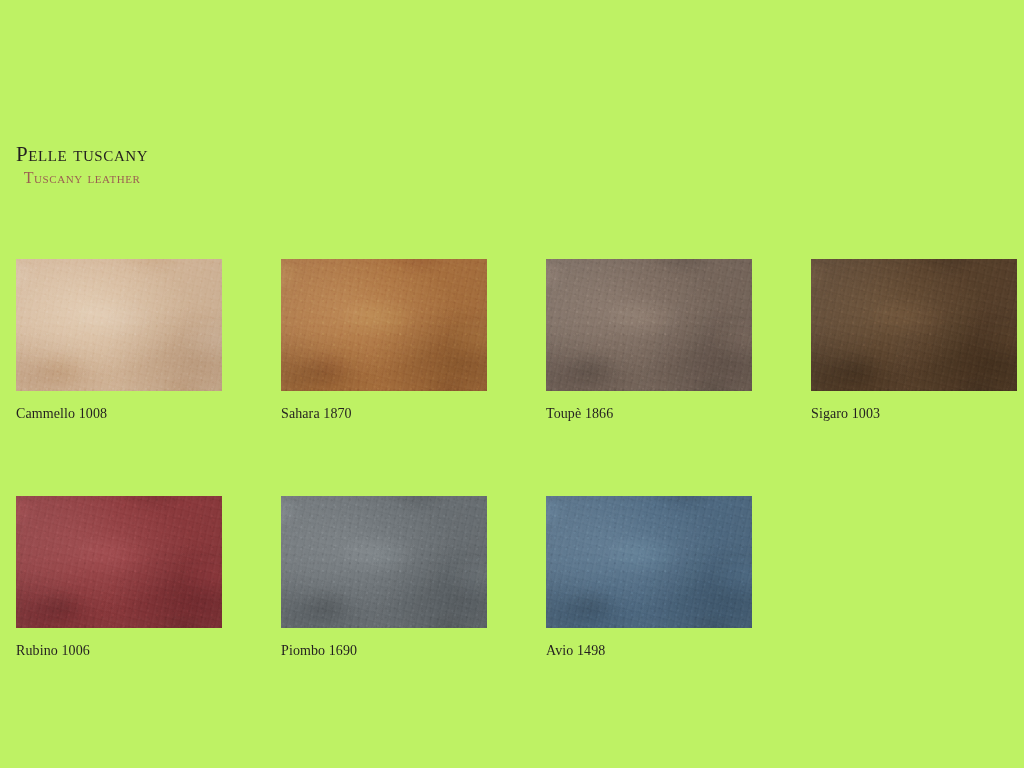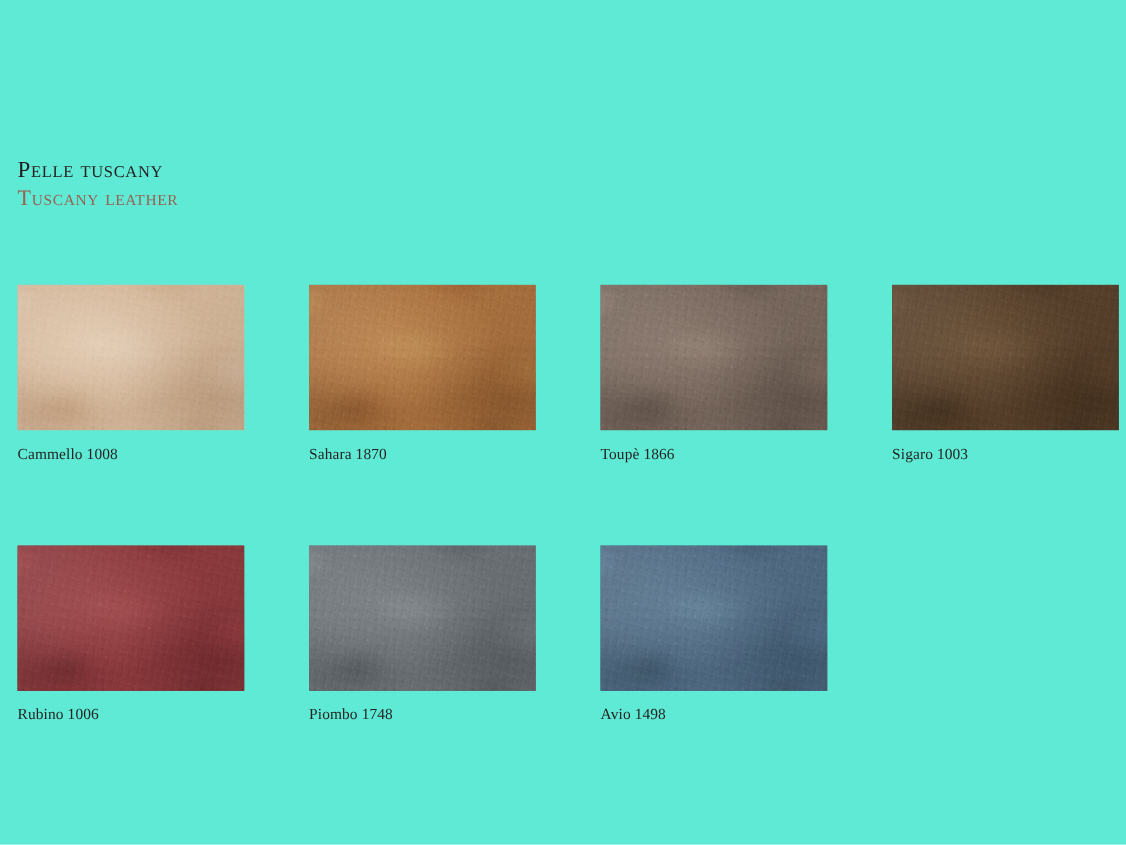--- a/index.html
+++ b/index.html
@@ -33,21 +33,21 @@
     font-variant: small-caps;
     letter-spacing: 0.6px;
     line-height: 1.22;
     white-space: nowrap;
   }
   .heading-primary {
     font-size: 21px;
     color: #231f20;
   }
   .heading-secondary {
-    font-size: 20px;
+    font-size: 16px;
     color: #9b5f52;
     text-align: center;
   }
 
   
   .swatch-grid {
     position: absolute;
     left: 16px;
     top: 243px;
     width: 1000px;
@@ -118,21 +118,21 @@
     font-family: "Liberation Serif", "DejaVu Serif", serif;
     font-size: 14px;
     color: #231f20;
     letter-spacing: 0.1px;
     white-space: nowrap;
   }
 </style>
 </head>
 <body>
 
-<div id="catalog-page" style="background: #5eead4;">
+<div id="catalog-page" style="background: #bef264;">
 
   <div class="heading">
     <div class="heading-line heading-primary" style="color: rgb(35, 31, 32);">Pelle tuscany</div>
     <div class="heading-line heading-secondary" style="color: rgb(155, 95, 82);">Tuscany leather</div>
   </div>
 
   <div class="swatch-grid">
 
     <div class="swatch-row">
 
@@ -190,21 +190,21 @@
         <div class="swatch-label">Rubino 1006</div>
       </div>
 
       <div class="swatch-cell">
         <div class="swatch-chip" style="background-color: rgb(106, 112, 116); background-image: radial-gradient(150px 95px at 35% 40%, rgb(123, 129, 133) 0%, rgba(0, 0, 0, 0) 68%), radial-gradient(130px 85px at 86% 80%, rgb(90, 96, 100) 0%, rgba(0, 0, 0, 0) 70%), radial-gradient(120px 70px at 8% 90%, rgb(90, 96, 100) 0%, rgba(0, 0, 0, 0) 72%), linear-gradient(rgb(106, 112, 116), rgb(106, 112, 116));">
           <div class="grain-a"></div>
           <div class="grain-b"></div>
           <div class="grain-c"></div>
           <div class="sheen"></div>
         </div>
-        <div class="swatch-label">Piombo 1748</div>
+        <div class="swatch-label">Piombo 1690</div>
       </div>
 
       <div class="swatch-cell">
         <div class="swatch-chip" style="background-color: rgb(79, 106, 130); background-image: radial-gradient(150px 95px at 35% 40%, rgb(97, 124, 147) 0%, rgba(0, 0, 0, 0) 68%), radial-gradient(130px 85px at 86% 80%, rgb(65, 90, 112) 0%, rgba(0, 0, 0, 0) 70%), radial-gradient(120px 70px at 8% 90%, rgb(65, 90, 112) 0%, rgba(0, 0, 0, 0) 72%), linear-gradient(rgb(79, 106, 130), rgb(79, 106, 130));">
           <div class="grain-a"></div>
           <div class="grain-b"></div>
           <div class="grain-c"></div>
           <div class="sheen"></div>
         </div>
         <div class="swatch-label">Avio 1498</div>

